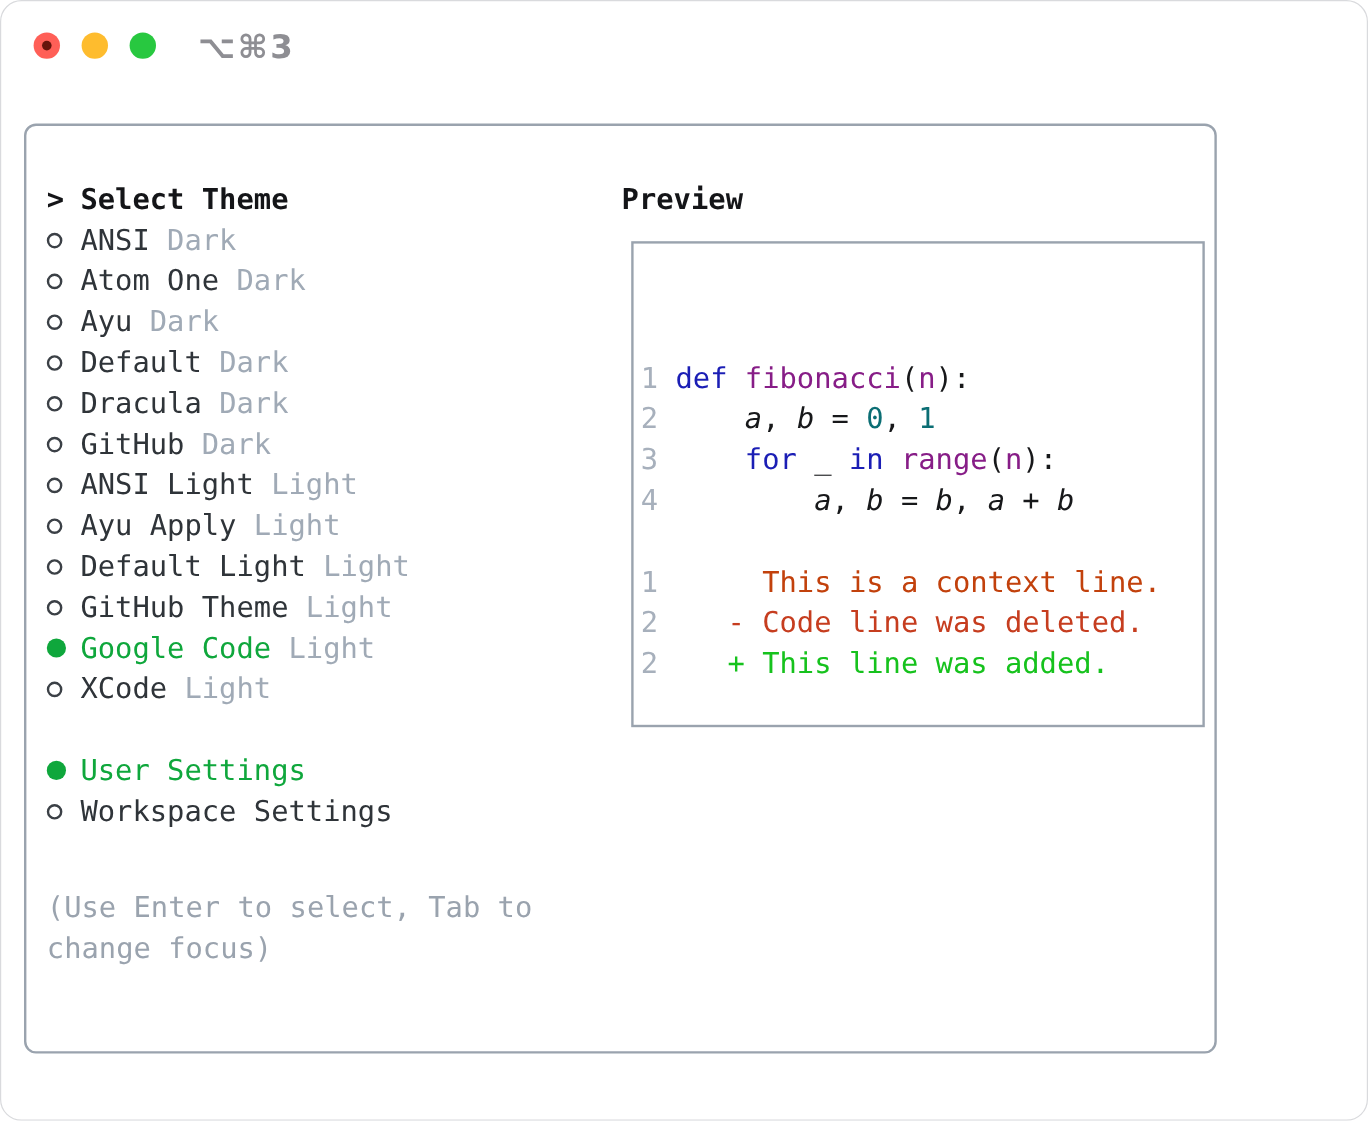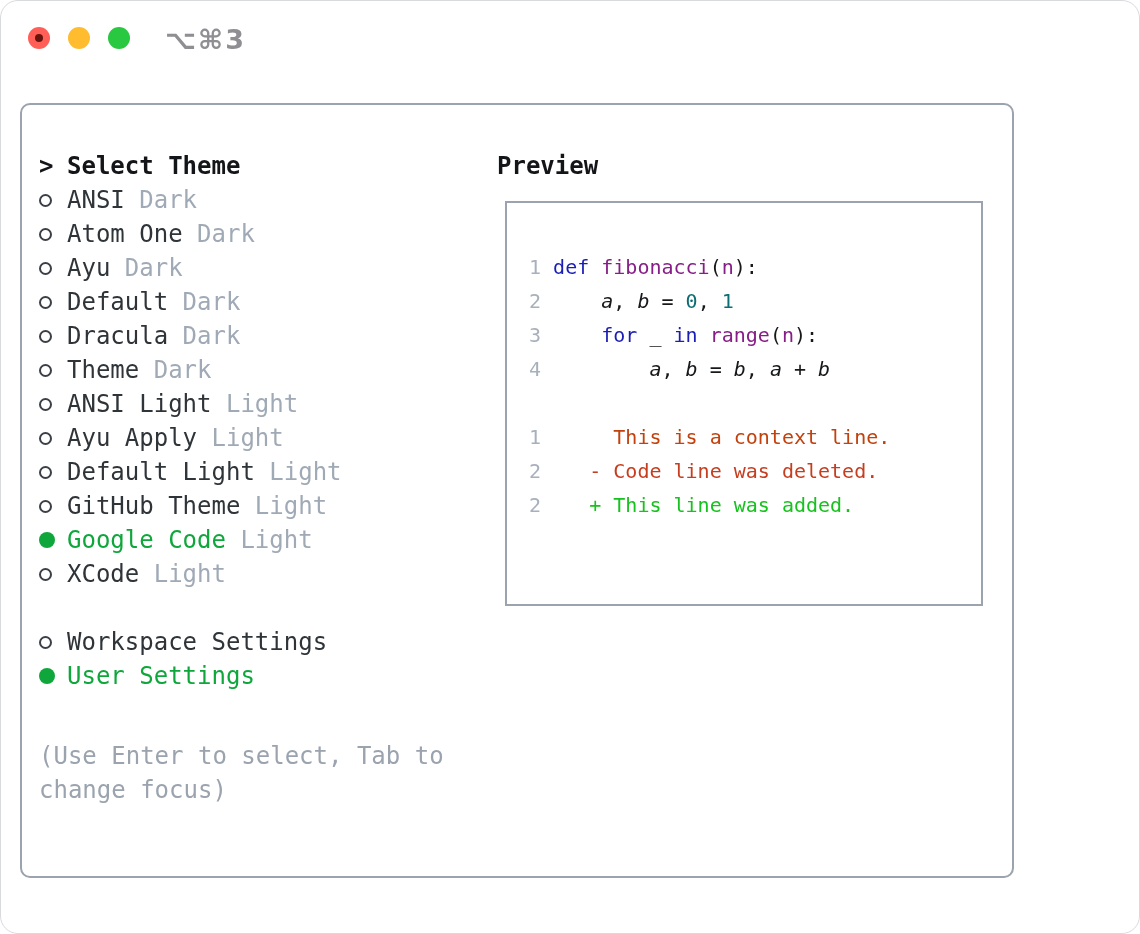--- a/index.html
+++ b/index.html
@@ -53,29 +53,29 @@
   .t-name { color:#2f3439; }
   .t-variant { color:#a0aab6; }
   .selected .t-name { color:#0fa73c; }
   .apply-label { color:#141518; }
   .hint {
     margin-top:12px; width:430px; color:#9aa3ae;
     font-size:24px; line-height:34px; white-space:normal;
   }
 
   
-  .preview-col { position:absolute; left:475px; top:44px; }
+  .preview-col { position:absolute; left:496px; top:44px; }
   .preview-title { height:34px; line-height:34px; font-size:24px; font-weight:bold; color:#141518; }
   .preview-box {
     margin-top:18px; margin-left:8px;
     width:478px; height:405px;
     border:2px solid #9aa3ae; background:#ffffff;
     overflow:hidden;
   }
-  .code-pre { padding:47px 0 0 22px; font-size:20px; line-height:34px; }
+  .code-pre { padding:47px 0 0 6px; font-size:24px; line-height:34px;margin-top:48px; }
   .pre-line { height:34px; white-space:pre; }
   .ln { color:#a7b0bc; }
   .seg-pl  { color:#17181a; }
   .seg-kw  { color:#1b1eb5; }
   .seg-fn  { color:#871d87; }
   .seg-num { color:#0b6e74; }
   .seg-var { color:#17181a; font-style:italic; }
   .kind-context .dsign { color:#8b939b; }
   .kind-context .dtext { color:#c2410c; }
   .kind-deleted .dsign, .kind-deleted .dtext { color:#c63d1f; }
@@ -102,35 +102,35 @@
         <span class="gutter pointer">&gt;</span>
         <span class="hdr-label">Select Theme</span>
       </div>
 
       <div id="theme-list">
           <div class="row"><span class="gutter"><span class="circle"></span></span><span class="t-name">ANSI</span><span class="t-variant"> Dark</span></div>
           <div class="row"><span class="gutter"><span class="circle"></span></span><span class="t-name">Atom One</span><span class="t-variant"> Dark</span></div>
           <div class="row"><span class="gutter"><span class="circle"></span></span><span class="t-name">Ayu</span><span class="t-variant"> Dark</span></div>
           <div class="row"><span class="gutter"><span class="circle"></span></span><span class="t-name">Default</span><span class="t-variant"> Dark</span></div>
           <div class="row"><span class="gutter"><span class="circle"></span></span><span class="t-name">Dracula</span><span class="t-variant"> Dark</span></div>
-          <div class="row"><span class="gutter"><span class="circle"></span></span><span class="t-name">Theme</span><span class="t-variant"> Dark</span></div>
+          <div class="row"><span class="gutter"><span class="circle"></span></span><span class="t-name">GitHub</span><span class="t-variant"> Dark</span></div>
           <div class="row"><span class="gutter"><span class="circle"></span></span><span class="t-name">ANSI Light</span><span class="t-variant"> Light</span></div>
           <div class="row"><span class="gutter"><span class="circle"></span></span><span class="t-name">Ayu Apply</span><span class="t-variant"> Light</span></div>
           <div class="row"><span class="gutter"><span class="circle"></span></span><span class="t-name">Default Light</span><span class="t-variant"> Light</span></div>
           <div class="row"><span class="gutter"><span class="circle"></span></span><span class="t-name">GitHub Theme</span><span class="t-variant"> Light</span></div>
           <div class="row selected"><span class="gutter"><span class="circle-filled"></span></span><span class="t-name">Google Code</span><span class="t-variant"> Light</span></div>
           <div class="row"><span class="gutter"><span class="circle"></span></span><span class="t-name">XCode</span><span class="t-variant"> Light</span></div>
         </div>
 
       <div class="spacer"></div>
 
 
       <div id="apply-list">
+          <div class="row selected"><span class="gutter"><span class="circle-filled"></span></span><span class="t-name">User Settings</span></div>
           <div class="row"><span class="gutter"><span class="circle"></span></span><span class="t-name">Workspace Settings</span></div>
-          <div class="row selected"><span class="gutter"><span class="circle-filled"></span></span><span class="t-name">User Settings</span></div>
         </div>
 
       <div class="spacer"></div>
 
       <div class="hint">(Use Enter to select, Tab to change focus)</div>
     </div>
 
     <div class="preview-col">
       <div class="preview-title">Preview</div>
       <div class="preview-box">

